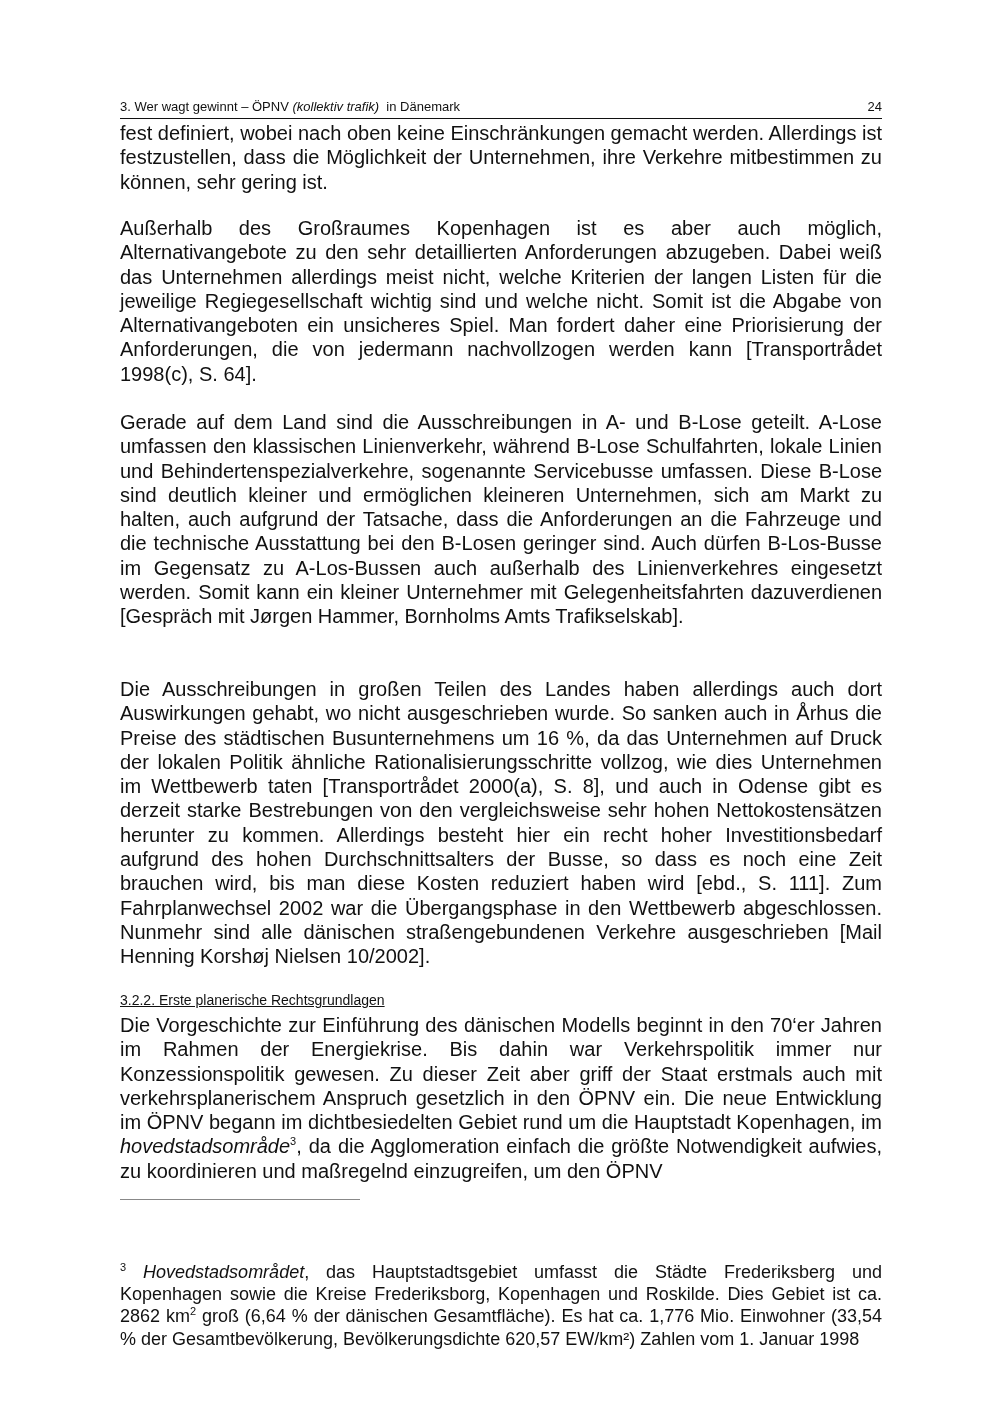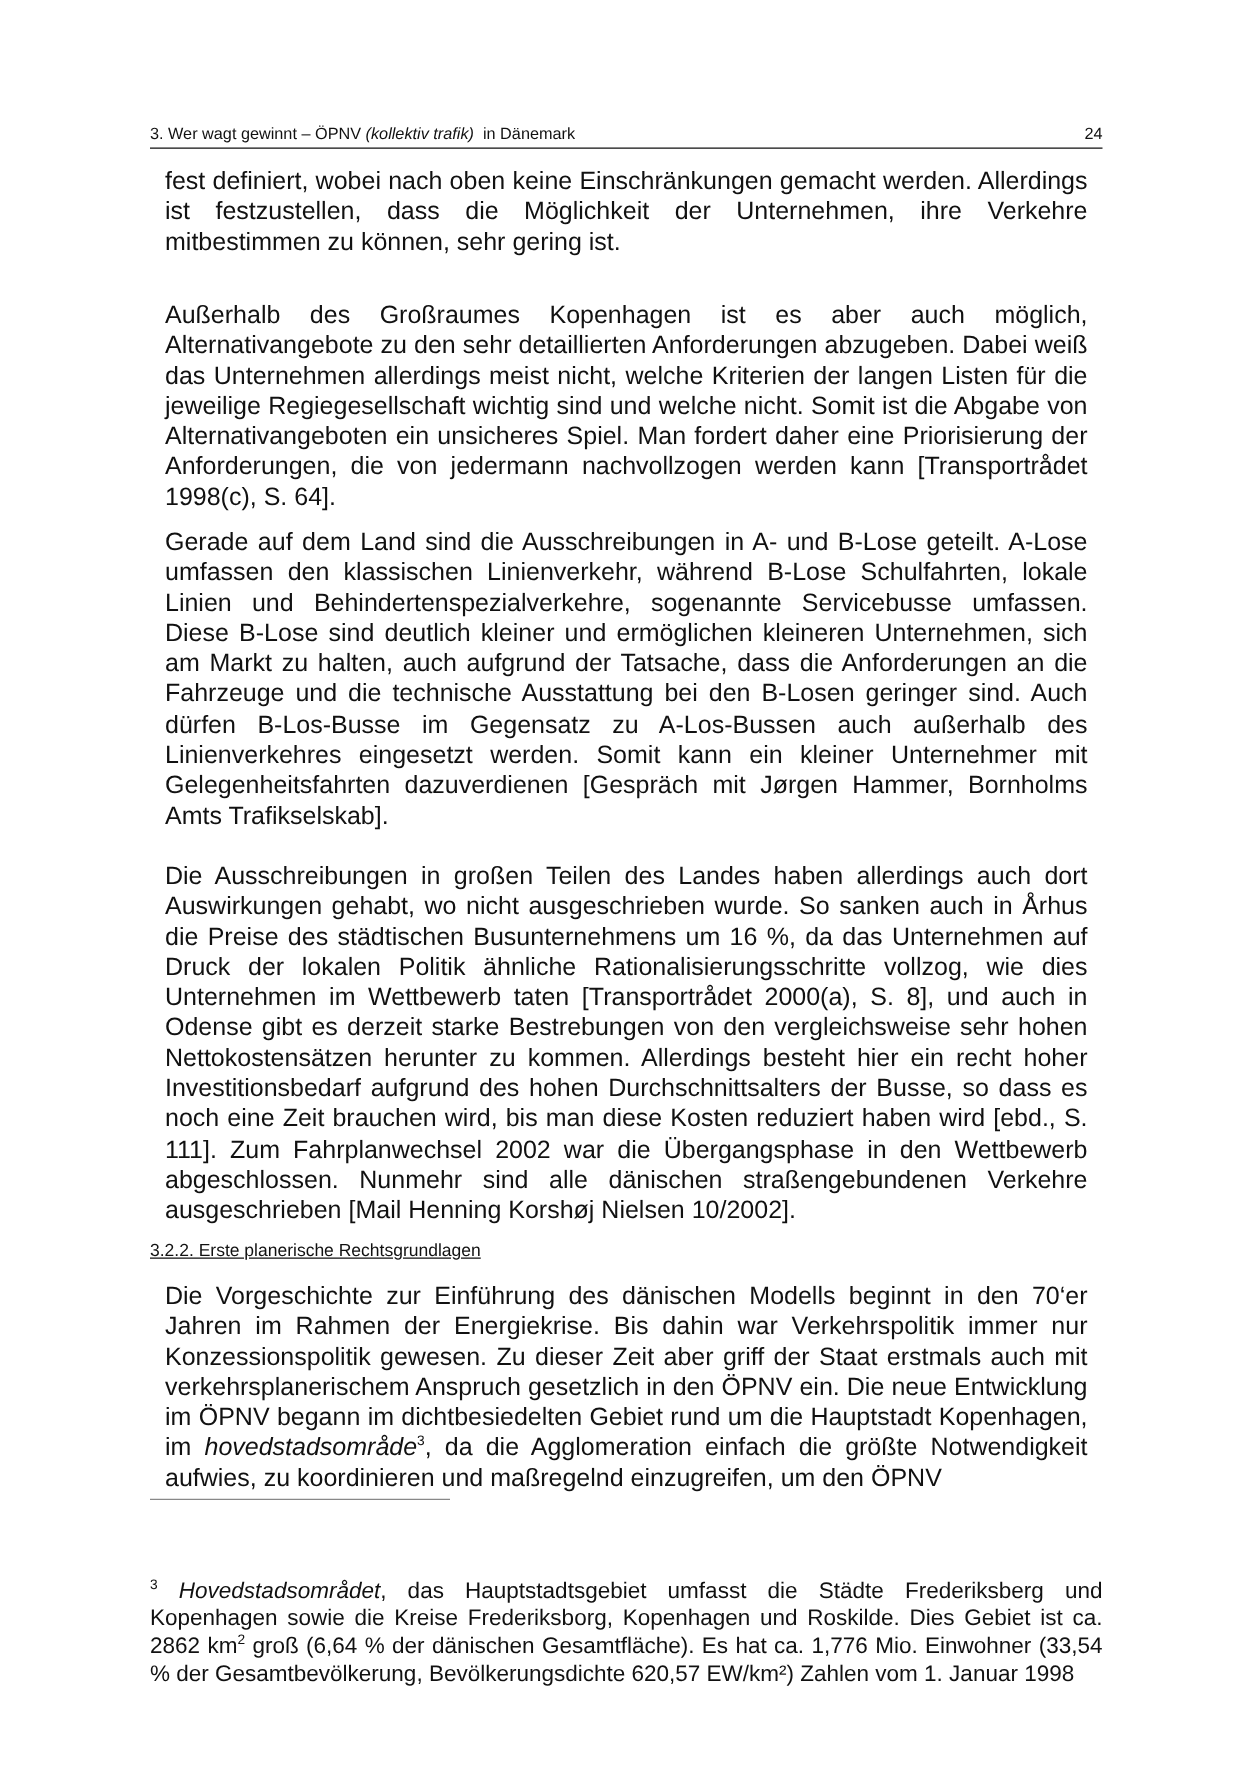--- a/index.html
+++ b/index.html
@@ -6,21 +6,21 @@
   body { width: 1000px; height: 1415px; position: relative; overflow: hidden;
          font-family: "Liberation Sans", sans-serif; color: #111; }
   .page { position: absolute; left: 120px; top: 0; width: 762px; }
   .running-header { position: absolute; top: 60px; left: 0; width: 762px; height: 22px;
          border-bottom: 1.5px solid #111; font-size: 13px; line-height: 20px;
          display: flex; justify-content: space-between; align-items: center; margin-top: 36px; }
   .running-header .title { white-space: pre; }
   .running-header em { font-style: italic; }
   .body-text { position: absolute; left: 0; width: 762px; font-size: 20px; line-height: 24.3px;
          text-align: justify; }
-  .para { margin: 12px; }
+  .para { margin: 0; }
   .heading { position: absolute; left: 0; top: 988px; font-size: 14px; line-height: 24px;
          text-decoration: underline; }
   .fn-rule { position: absolute; left: 0; top: 1199px; width: 240px; height: 0; border-top: 1px solid #888; }
   .footnote { position: absolute; left: 0; top: 1261px; width: 762px; font-size: 18px; line-height: 22.2px;
          text-align: justify; }
   sup { font-size: 11px; line-height: 0; vertical-align: super; }
   em { }
 </style>
 </head>
 <body>
@@ -29,21 +29,21 @@
 
   <div class="running-header">
     <span class="title"><span>3. Wer wagt gewinnt – ÖPNV </span><em>(kollektiv trafik)</em><span>  in Dänemark</span></span>
     <span>24</span>
   </div>
 
   <div class="body-text" style="top:121px;">
     <p class="para">fest definiert, wobei nach oben keine Einschränkungen gemacht werden. Allerdings ist festzustellen, dass die Möglichkeit der Unternehmen, ihre Verkehre mitbestimmen zu können, sehr gering ist.</p>
   </div>
 
-  <div class="body-text" style="top:228px;">
+  <div class="body-text" style="top:216px;">
     <p class="para">Außerhalb des Großraumes Kopenhagen ist es aber auch möglich, Alternativangebote zu den sehr detaillierten Anforderungen abzugeben. Dabei weiß das Unternehmen allerdings meist nicht, welche Kriterien der langen Listen für die jeweilige Regiegesellschaft wichtig sind und welche nicht. Somit ist die Abgabe von Alternativangeboten ein unsicheres Spiel. Man fordert daher eine Priorisierung der Anforderungen, die von jedermann nachvollzogen werden kann [Transportrådet 1998(c), S. 64].</p>
   </div>
 
   <div class="body-text" style="top:410px;">
     <p class="para">Gerade auf dem Land sind die Ausschreibungen in A- und B-Lose geteilt. A-Lose umfassen den klassischen Linienverkehr, während B-Lose Schulfahrten, lokale Linien und Behindertenspezialverkehre, sogenannte Servicebusse umfassen. Diese B-Lose sind deutlich kleiner und ermöglichen kleineren Unternehmen, sich am Markt zu halten, auch aufgrund der Tatsache, dass die Anforderungen an die Fahrzeuge und die technische Ausstattung bei den B-Losen geringer sind. Auch dürfen B-Los-Busse im Gegensatz zu A-Los-Bussen auch außerhalb des Linienverkehres eingesetzt werden. Somit kann ein kleiner Unternehmer mit Gelegenheitsfahrten dazuverdienen [Gespräch mit Jørgen Hammer, Bornholms Amts Trafikselskab].</p>
   </div>
 
   <div class="body-text" style="top:677px;">
     <p class="para">Die Ausschreibungen in großen Teilen des Landes haben allerdings auch dort Auswirkungen gehabt, wo nicht ausgeschrieben wurde. So sanken auch in Århus die Preise des städtischen Busunternehmens um 16 %, da das Unternehmen auf Druck der lokalen Politik ähnliche Rationalisierungsschritte vollzog, wie dies Unternehmen im Wettbewerb taten [Transportrådet 2000(a), S. 8], und auch in Odense gibt es derzeit starke Bestrebungen von den vergleichsweise sehr hohen Nettokostensätzen herunter zu kommen. Allerdings besteht hier ein recht hoher Investitionsbedarf aufgrund des hohen Durchschnittsalters der Busse, so dass es noch eine Zeit brauchen wird, bis man diese Kosten reduziert haben wird [ebd., S. 111]. Zum Fahrplanwechsel 2002 war die Übergangsphase in den Wettbewerb abgeschlossen. Nunmehr sind alle dänischen straßengebundenen Verkehre ausgeschrieben [Mail Henning Korshøj Nielsen 10/2002].</p>
   </div>

